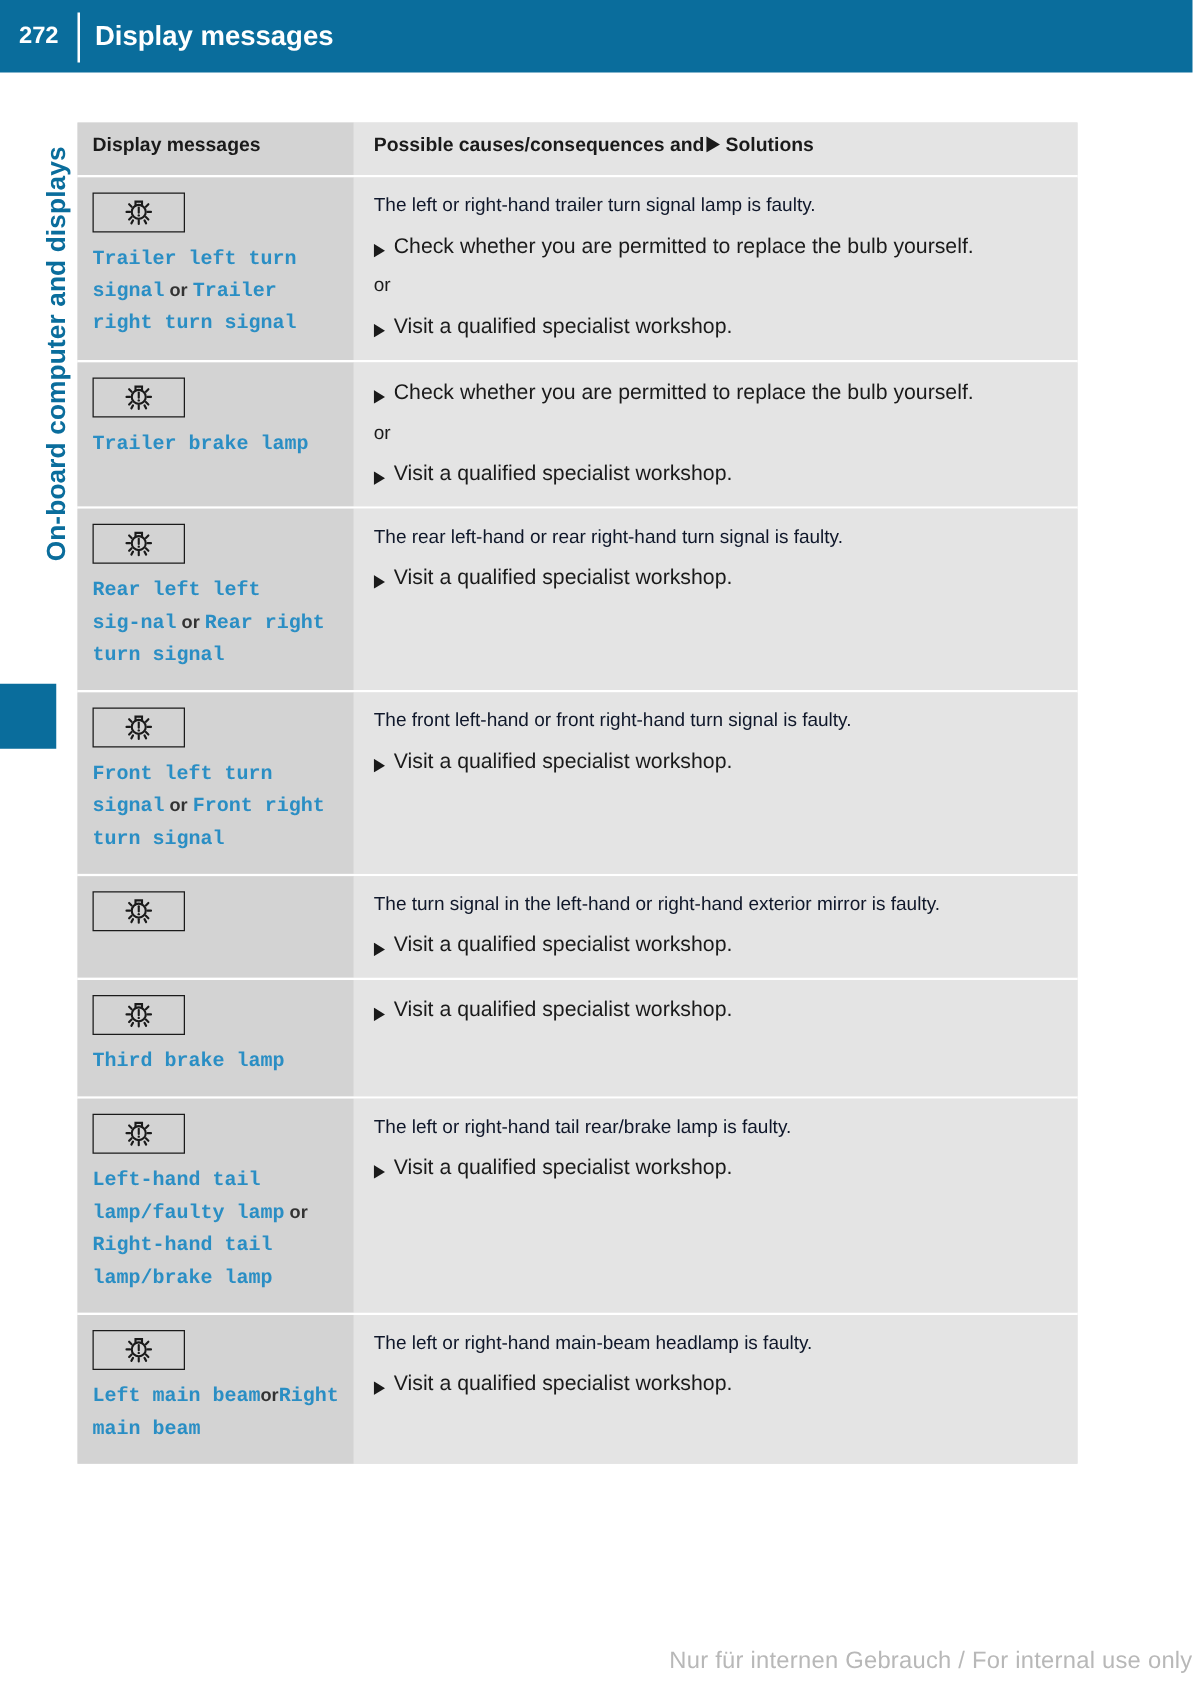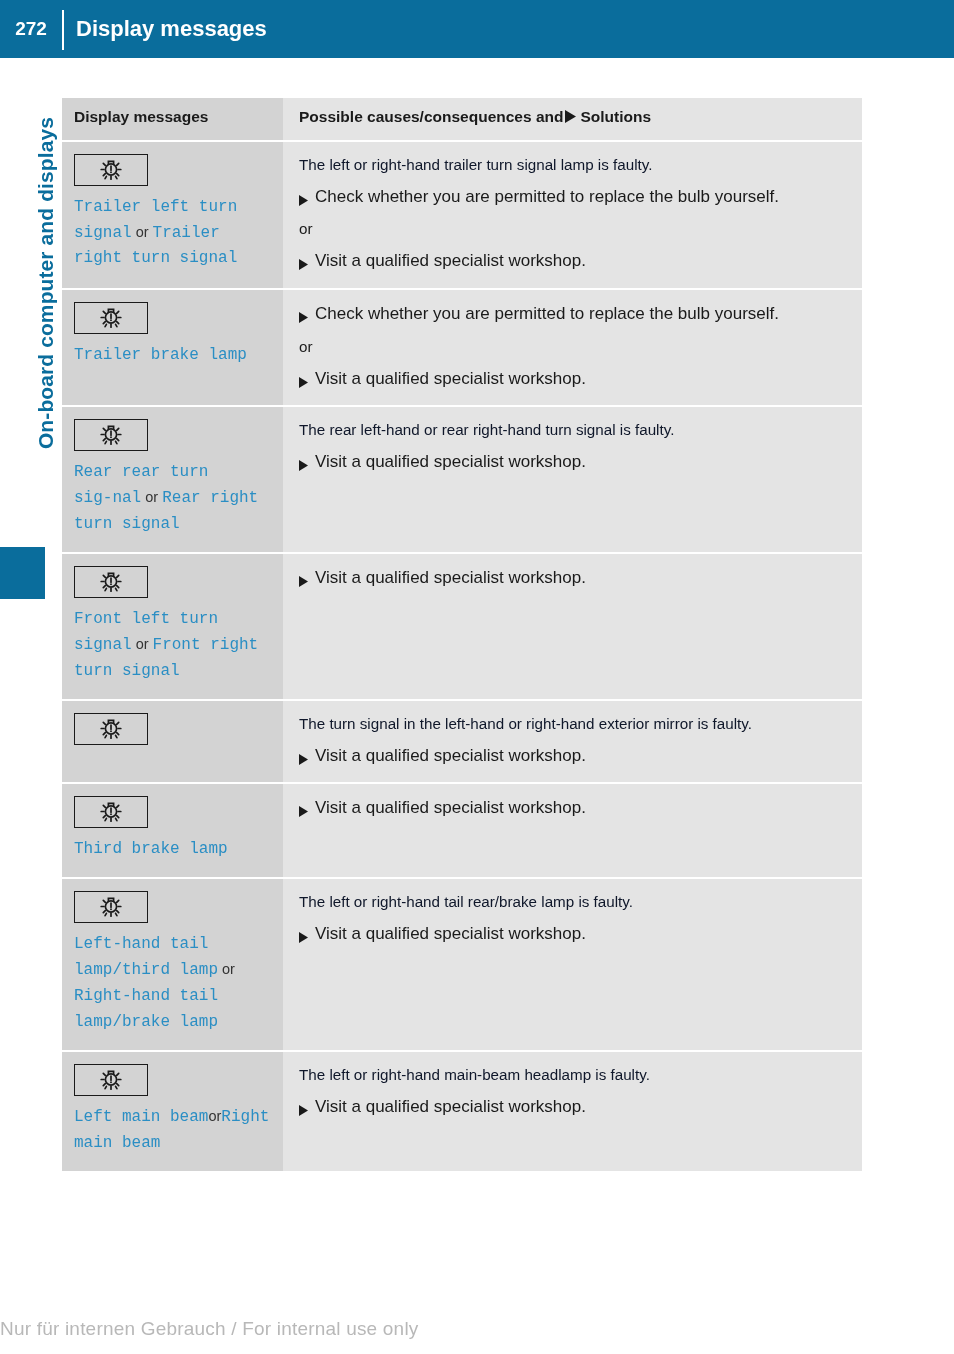--- a/index.html
+++ b/index.html
@@ -140,20 +140,21 @@
     margin-bottom: 9px;
   }
 
   
   .msg {
     font-family: "Liberation Mono", "DejaVu Sans Mono", monospace;
     font-size: 16px;
     line-height: 1.62;
     color: #2a8ec4;
     word-break: normal;
+    font-weight: bold;
   }
   .msg .orword {
     font-family: "Liberation Sans", sans-serif;
     font-size: 14.5px;
     color: #333333;
   }
 
   
   .cause {
     font-size: 15.2px;
@@ -181,21 +182,21 @@
     margin: 0 0 9px 0;
   }
   .step:last-child, .cause:last-child, .orline:last-child { margin-bottom: 0; }
 
   
   .footer {
     position: absolute;
     left: 0;
     top: 1318px;
     width: 954px;
-    text-align: left;
+    text-align: right;
     font-size: 19px;
     color: #b8b8b8;
     letter-spacing: 0.2px;
   }
 </style>
 </head>
 <body>
 
 <div class="header-bar">
   <div class="header-pagenum">272</div>
@@ -291,21 +292,21 @@
                 <path d="M5.2 12.5 L8.0 12.5 M22.0 12.5 L24.8 12.5"></path>
                 <path d="M7.3 6.4 L9.3 8.4 M20.7 16.6 L22.7 18.6"></path>
                 <path d="M22.7 6.4 L20.7 8.4 M9.3 16.6 L7.3 18.6"></path>
                 <path d="M15 19.4 L15 22.2"></path>
                 <path d="M10.4 19.3 L9.1 21.7 M19.6 19.3 L20.9 21.7"></path>
               </g>
               <path d="M15 9.0 L15 13.2" stroke="#1a1a1a" stroke-width="1.7" stroke-linecap="round"></path>
               <circle cx="15" cy="15.3" r="0.95" fill="#1a1a1a"></circle>
             </svg>
           </div>
-          <div class="msg"><span>Rear rear turn sig‑nal</span><span class="orword"> or </span><span>Rear right turn signal</span></div>
+          <div class="msg"><span>Rear left left sig‑nal</span><span class="orword"> or </span><span>Rear right turn signal</span></div>
         </div>
         <div class="t-right">
           <p class="cause">The rear left-hand or rear right-hand turn signal is faulty.</p>
           <p class="step"><span class="tri"><svg width="9" height="11" viewBox="0 0 9 11">
                 <polygon points="0,0 9,5.5 0,11" fill="#1a1a1a"></polygon>
               </svg></span><span>Visit a qualified specialist workshop.</span></p>
         </div>
       </div>
       <div class="t-row">
         <div class="t-left">
@@ -320,20 +321,21 @@
                 <path d="M15 19.4 L15 22.2"></path>
                 <path d="M10.4 19.3 L9.1 21.7 M19.6 19.3 L20.9 21.7"></path>
               </g>
               <path d="M15 9.0 L15 13.2" stroke="#1a1a1a" stroke-width="1.7" stroke-linecap="round"></path>
               <circle cx="15" cy="15.3" r="0.95" fill="#1a1a1a"></circle>
             </svg>
           </div>
           <div class="msg"><span>Front left turn signal</span><span class="orword"> or </span><span>Front right turn signal</span></div>
         </div>
         <div class="t-right">
+          <p class="cause">The front left-hand or front right-hand turn signal is faulty.</p>
           <p class="step"><span class="tri"><svg width="9" height="11" viewBox="0 0 9 11">
                 <polygon points="0,0 9,5.5 0,11" fill="#1a1a1a"></polygon>
               </svg></span><span>Visit a qualified specialist workshop.</span></p>
         </div>
       </div>
       <div class="t-row">
         <div class="t-left">
           <div class="lamp-icon">
             <svg width="30" height="26" viewBox="0 0 30 26">
               <g stroke="#1a1a1a" stroke-width="1.7" stroke-linecap="round" fill="none">
@@ -392,21 +394,21 @@
                 <path d="M5.2 12.5 L8.0 12.5 M22.0 12.5 L24.8 12.5"></path>
                 <path d="M7.3 6.4 L9.3 8.4 M20.7 16.6 L22.7 18.6"></path>
                 <path d="M22.7 6.4 L20.7 8.4 M9.3 16.6 L7.3 18.6"></path>
                 <path d="M15 19.4 L15 22.2"></path>
                 <path d="M10.4 19.3 L9.1 21.7 M19.6 19.3 L20.9 21.7"></path>
               </g>
               <path d="M15 9.0 L15 13.2" stroke="#1a1a1a" stroke-width="1.7" stroke-linecap="round"></path>
               <circle cx="15" cy="15.3" r="0.95" fill="#1a1a1a"></circle>
             </svg>
           </div>
-          <div class="msg"><span>Left-hand tail lamp/third lamp</span><span class="orword"> or </span><span>Right-hand tail lamp/brake lamp</span></div>
+          <div class="msg"><span>Left-hand tail lamp/faulty lamp</span><span class="orword"> or </span><span>Right-hand tail lamp/brake lamp</span></div>
         </div>
         <div class="t-right">
           <p class="cause">The left or right-hand tail rear/brake lamp is faulty.</p>
           <p class="step"><span class="tri"><svg width="9" height="11" viewBox="0 0 9 11">
                 <polygon points="0,0 9,5.5 0,11" fill="#1a1a1a"></polygon>
               </svg></span><span>Visit a qualified specialist workshop.</span></p>
         </div>
       </div>
       <div class="t-row">
         <div class="t-left">

